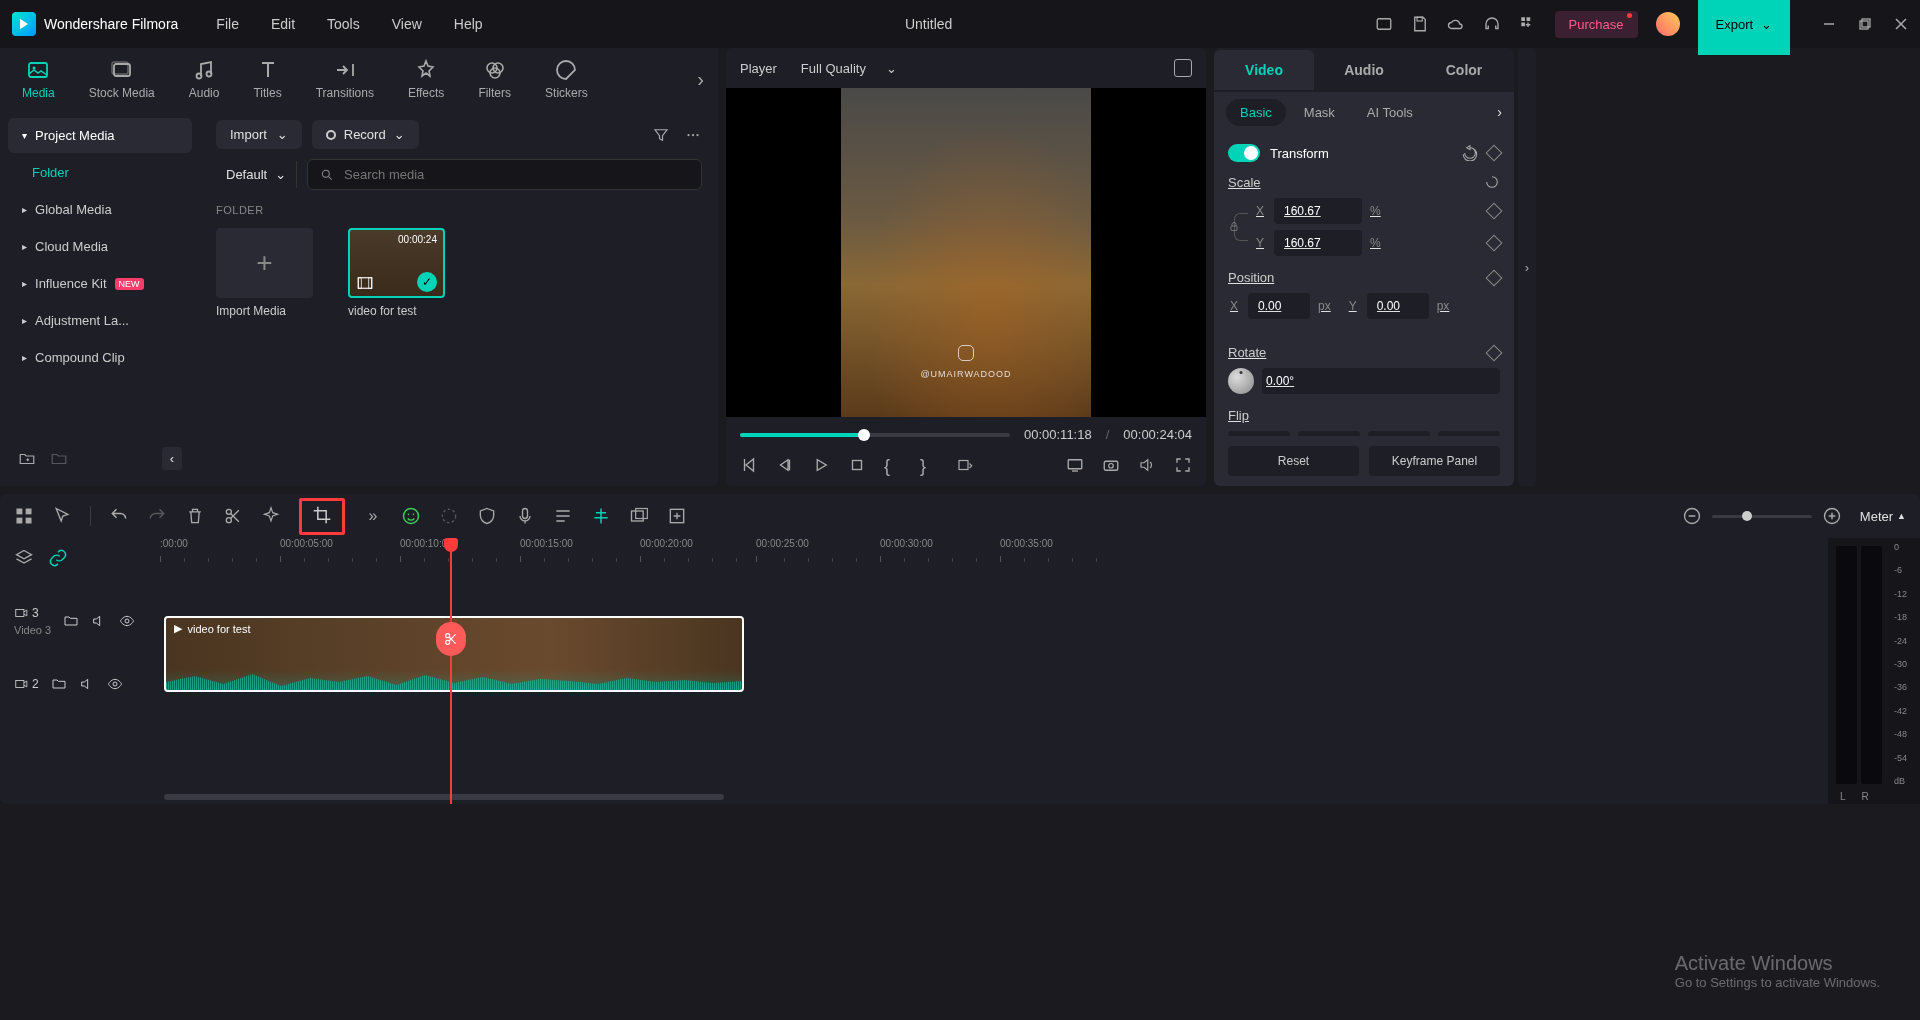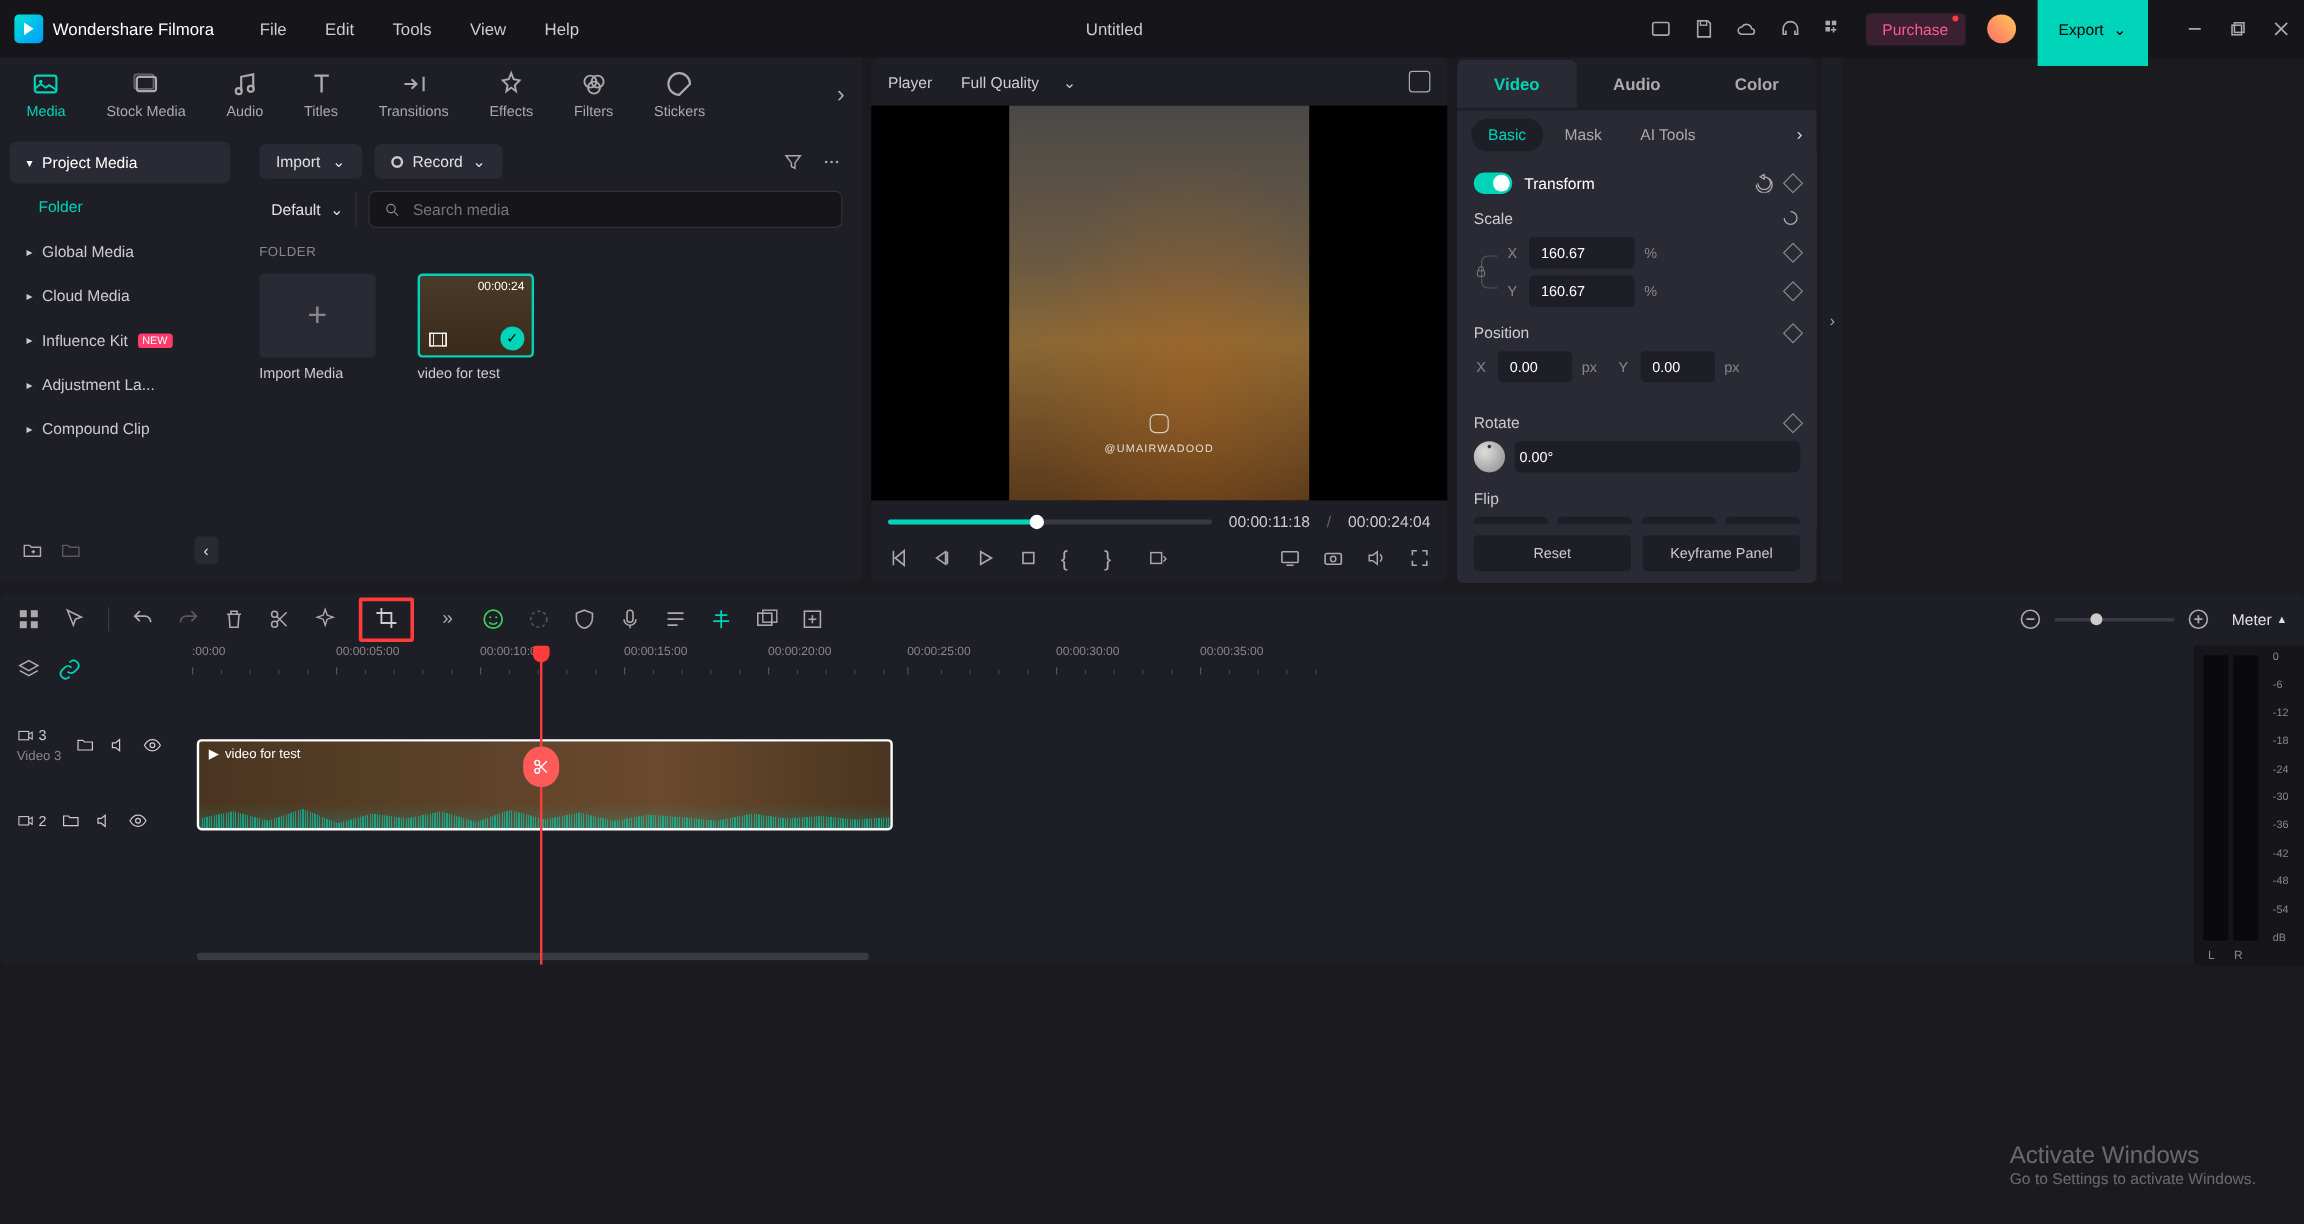--- a/index.html
+++ b/index.html
@@ -100,21 +100,21 @@
 
 .insp-body { flex: 1; overflow-y: auto; padding: 12px 14px; background: #2a2a34; }
 .insp-section { margin-bottom: 16px; }
 .insp-header { display: flex; align-items: center; gap: 10px; margin-bottom: 12px; }
 .toggle { width: 32px; height: 18px; background: #00d4b8; border-radius: 9px; position: relative; cursor: pointer; }
 .toggle::after { content: ''; position: absolute; right: 2px; top: 2px; width: 14px; height: 14px; background: #fff; border-radius: 50%; }
 .insp-title { flex: 1; font-size: 13px; color: #fff; }
 .reset-icon { width: 16px; height: 16px; cursor: pointer; }
 .keyframe-icon { width: 12px; height: 12px; border: 1.5px solid #888; transform: rotate(45deg); cursor: pointer; }
 
-.prop-row { display: flex; align-items: center; gap: 8px; margin-bottom: 8px; }
+.prop-row { display: flex; align-items: center; gap: 8px; margin-bottom: 8px; text-decoration: underline; }
 .prop-label { color: #ccc; font-size: 13px; }
 .prop-label-sm { color: #888; font-size: 12px; width: 12px; text-align: center; }
 .prop-input { background: #1e1e26; border: none; border-radius: 4px; padding: 6px 10px; color: #fff; font-size: 12px; width: 88px; outline: none; }
 .prop-unit { color: #888; font-size: 12px; }
 .prop-link { width: 14px; height: 28px; border-left: 1.5px solid #555; border-top: 1.5px solid #555; border-bottom: 1.5px solid #555; border-radius: 6px 0 0 6px; position: relative; }
 .prop-link-icon { position: absolute; left: -7px; top: 50%; transform: translateY(-50%); width: 12px; height: 12px; color: #888; }
 .prop-right-ctrl { margin-left: auto; display: flex; align-items: center; gap: 10px; }
 
 .rotate-dial { width: 26px; height: 26px; border-radius: 50%; background: radial-gradient(circle at 35% 35%, #ddd, #888); position: relative; cursor: pointer; }
 .rotate-dial::after { content: ''; position: absolute; top: 3px; left: 50%; transform: translateX(-50%); width: 3px; height: 3px; background: #333; border-radius: 50%; }

